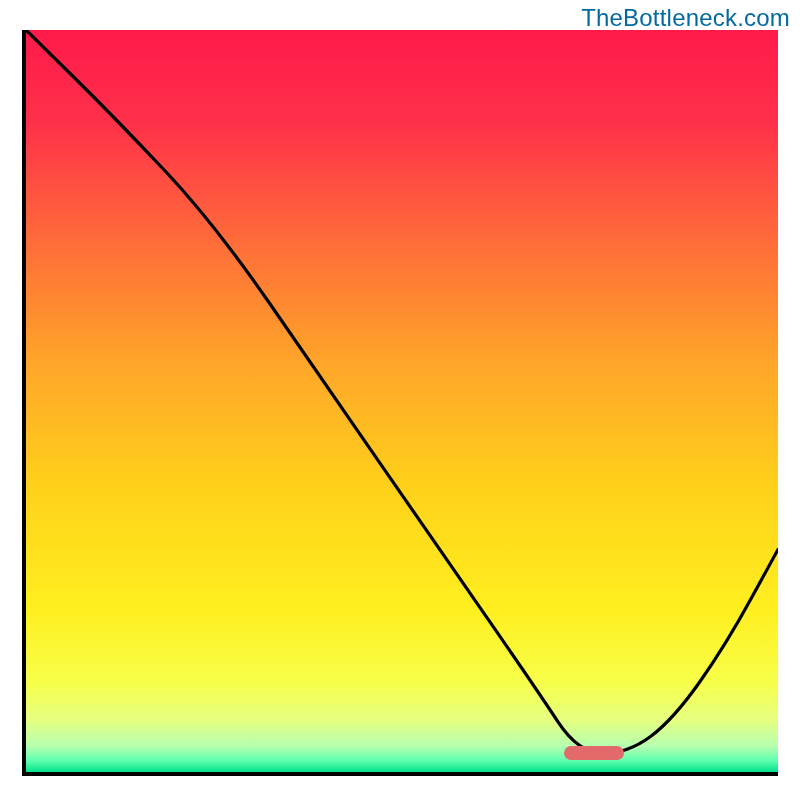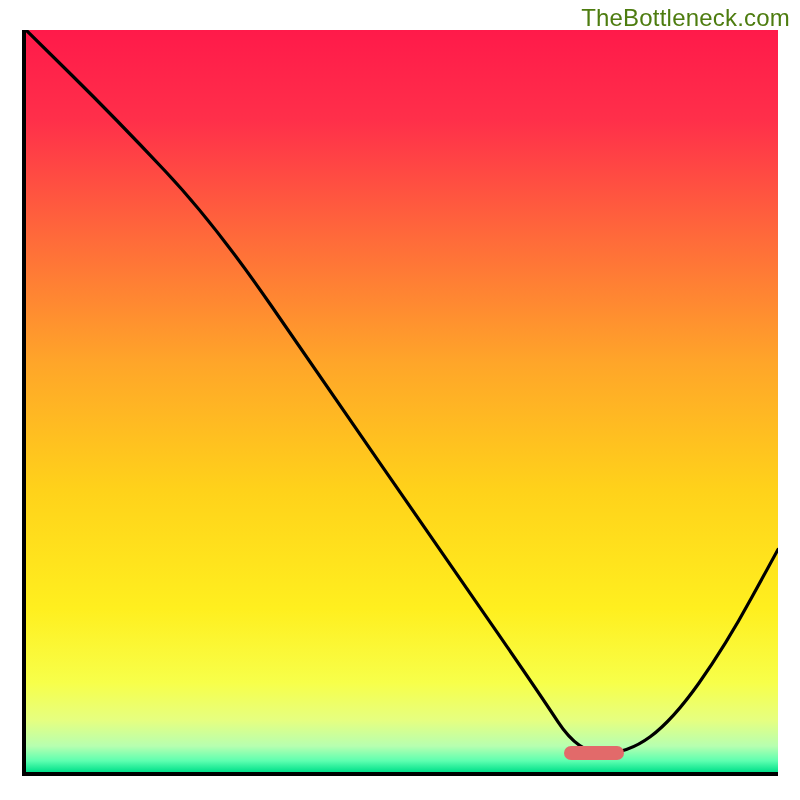--- a/index.html
+++ b/index.html
@@ -12,21 +12,21 @@
   }
   .container {
     position: relative;
     width: 800px;
     height: 800px;
   }
   .watermark {
     position: absolute;
     top: 4px;
     right: 10px;
-    color: #4d7c0f;
+    color: #0369a1;
     font-size: 24px;
     font-weight: 500;
     letter-spacing: 0.2px;
     z-index: 10;
   }
   .plot-frame {
     position: absolute;
     left: 22px;
     top: 30px;
     width: 756px;

